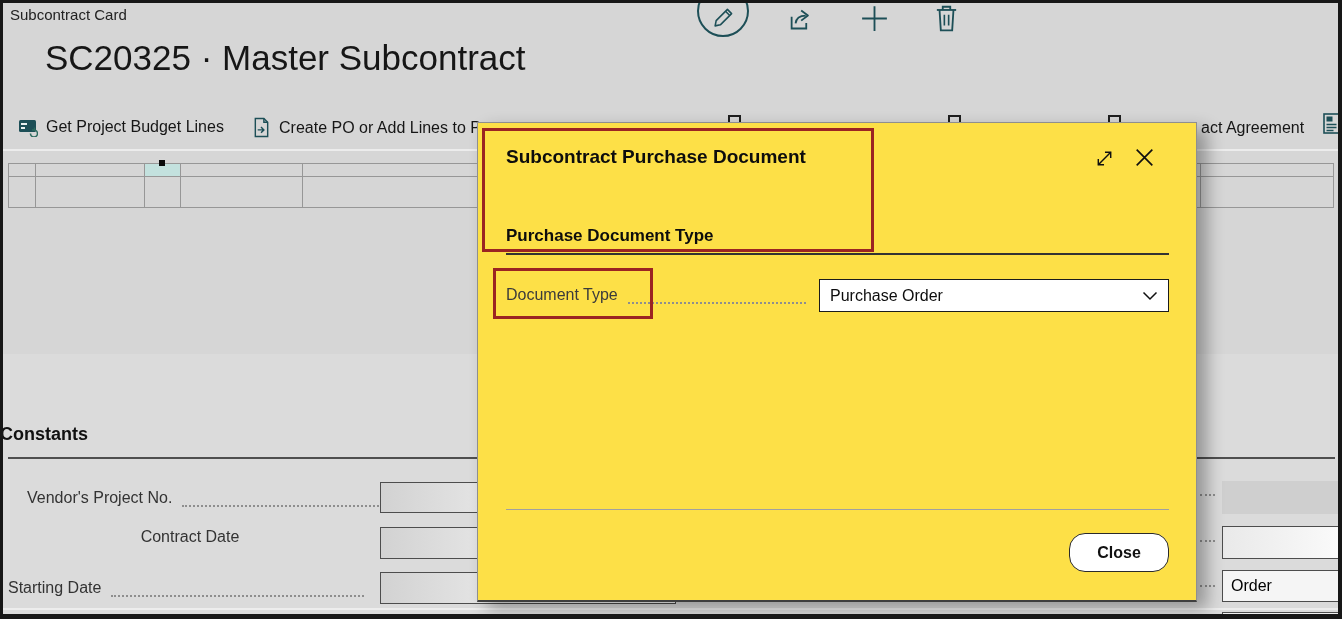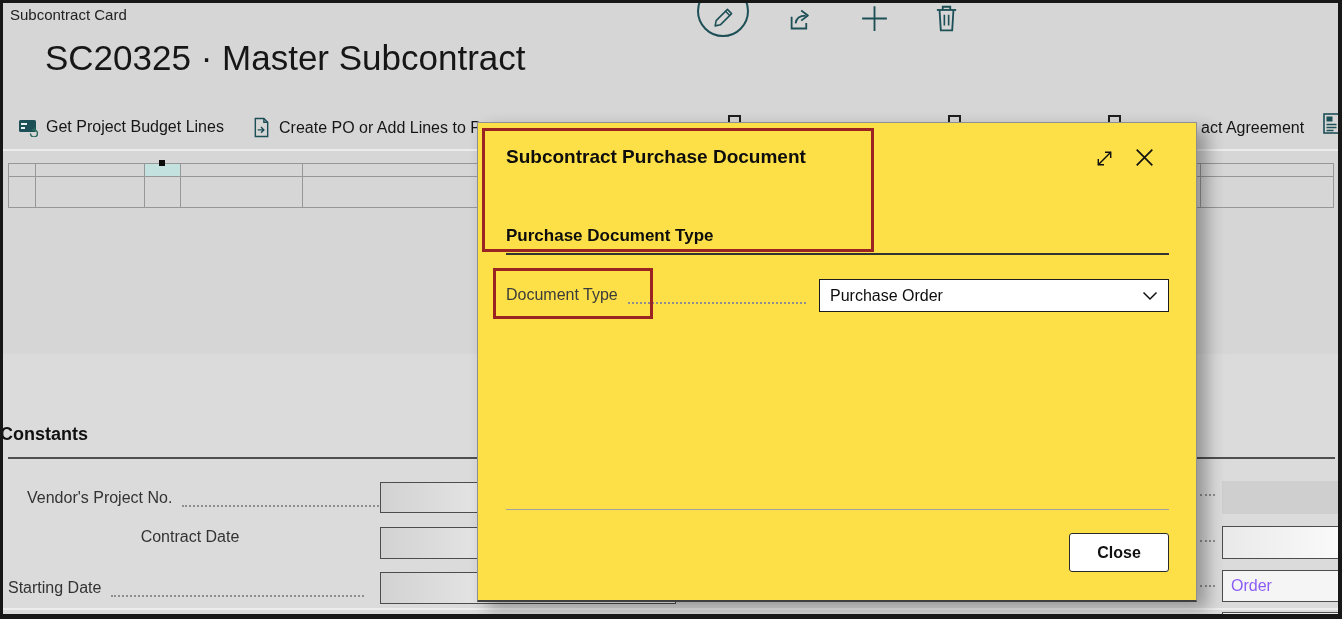--- a/index.html
+++ b/index.html
@@ -44,38 +44,38 @@
   .frow { position:absolute; left:8px; width:364px; height:30px; display:flex; align-items:center; z-index:1; }
   .flabel { font-size:16px; color:#333; white-space:nowrap; }
   .leader { flex:1; border-bottom:2px dotted #8e8e8e; height:12px; margin:6px 8px 0 10px; }
   .input-box { position:absolute; border:1px solid #4d4d4d; background:linear-gradient(to right,#d2d2d2,#fafafa 75%); z-index:1; }
 
   
   .rdots { position:absolute; left:1200px; width:15px; border-bottom:2px dotted #8e8e8e; z-index:1; }
   .rbox { position:absolute; left:1222px; width:118px; z-index:1; }
   .rbox1 { top:481px; height:33px; background:#cfcfcf; }
   .rbox2 { top:526px; height:33px; border:1px solid #4d4d4d; background:linear-gradient(to right,#e9e9e9,#fafafa); }
-  .rbox3 { top:570px; height:32px; border:1px solid #4d4d4d; background:#f5f5f5; display:flex; align-items:center; padding-left:8px; font-size:16px; color:#8b5cf6; }
+  .rbox3 { top:570px; height:32px; border:1px solid #4d4d4d; background:#f5f5f5; display:flex; align-items:center; padding-left:8px; font-size:16px; color:#000000; }
   .rbox4 { top:612px; height:12px; border:1px solid #4d4d4d; background:#f0f0f0; }
 
   
   .dialog { position:absolute; left:477px; top:122px; width:720px; height:480px; background:#fde047;
             border:1px solid #8f8f8f; border-bottom:2px solid #3f3f3f;
             box-shadow:10px 7px 16px rgba(0,0,0,0.32); z-index:10; }
   .dlg-title { position:absolute; left:28px; top:23px; font-size:19px; font-weight:700; color:#0d0d0d; white-space:nowrap; }
   .dlg-expand { position:absolute; left:616px; top:25px; cursor:pointer; }
   .dlg-x { position:absolute; left:654px; top:22px; cursor:pointer; }
   .dlg-section { position:absolute; left:28px; top:103px; font-size:17px; font-weight:700; color:#0d0d0d; white-space:nowrap; }
   .dlg-div1 { position:absolute; left:28px; top:130px; width:663px; height:2px; background:#333; }
   .dlg-frow { position:absolute; left:28px; top:158px; width:308px; height:28px; display:flex; align-items:center; }
   .dlg-frow .flabel { color:#3b3b3b; }
   .dlg-select { position:absolute; left:341px; top:156px; width:350px; height:33px; border:1px solid #1b1b1b; background:#fff;
                 display:flex; align-items:center; justify-content:space-between; padding:0 10px; font-size:16px; color:#0d0d0d; cursor:pointer;gap:17px; }
   .dlg-div2 { position:absolute; left:28px; top:386px; width:663px; height:1px; background:#a0a0a0; }
-  .dlg-close { position:absolute; left:591px; top:410px; width:100px; height:39px; border:1px solid #2a2a2a; border-radius:3px;
+  .dlg-close { position:absolute; left:591px; top:410px; width:100px; height:39px; border:1px solid #2a2a2a; border-radius:16px;
                background:#fff; font-size:16px; font-weight:600; color:#111; display:flex; align-items:center; justify-content:center; cursor:pointer; }
 
   .red-annot { position:absolute; border:3px solid #9b2422; background:transparent; z-index:5; pointer-events:none; }
   .red1 { left:4px; top:5px; width:392px; height:124px; }
   .red2 { left:15px; top:145px; width:160px; height:51px; }
 </style>
 </head>
 <body>
 
 <div class="screen">

